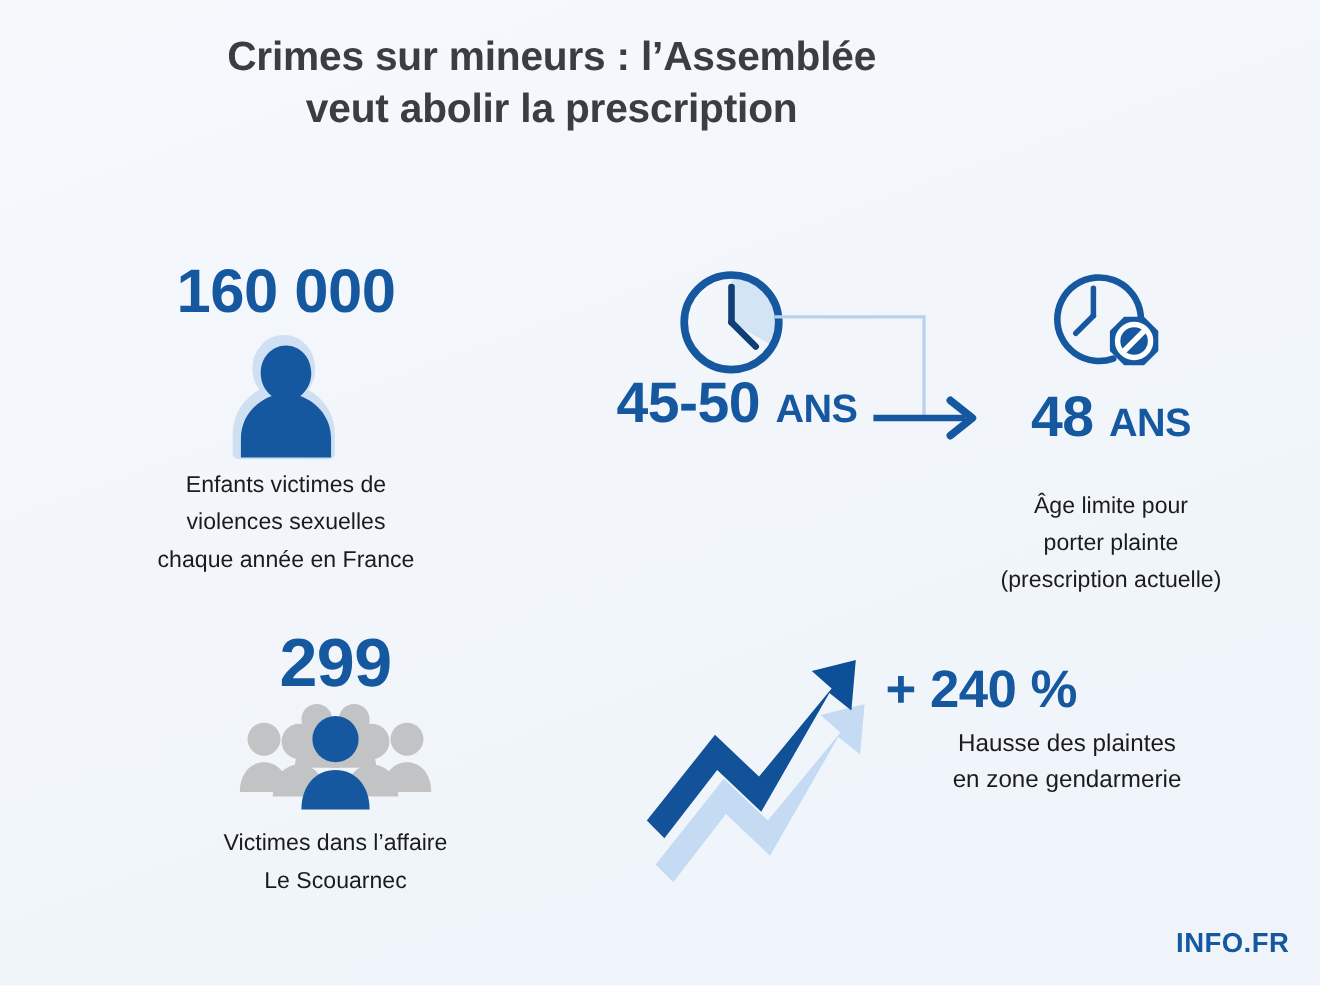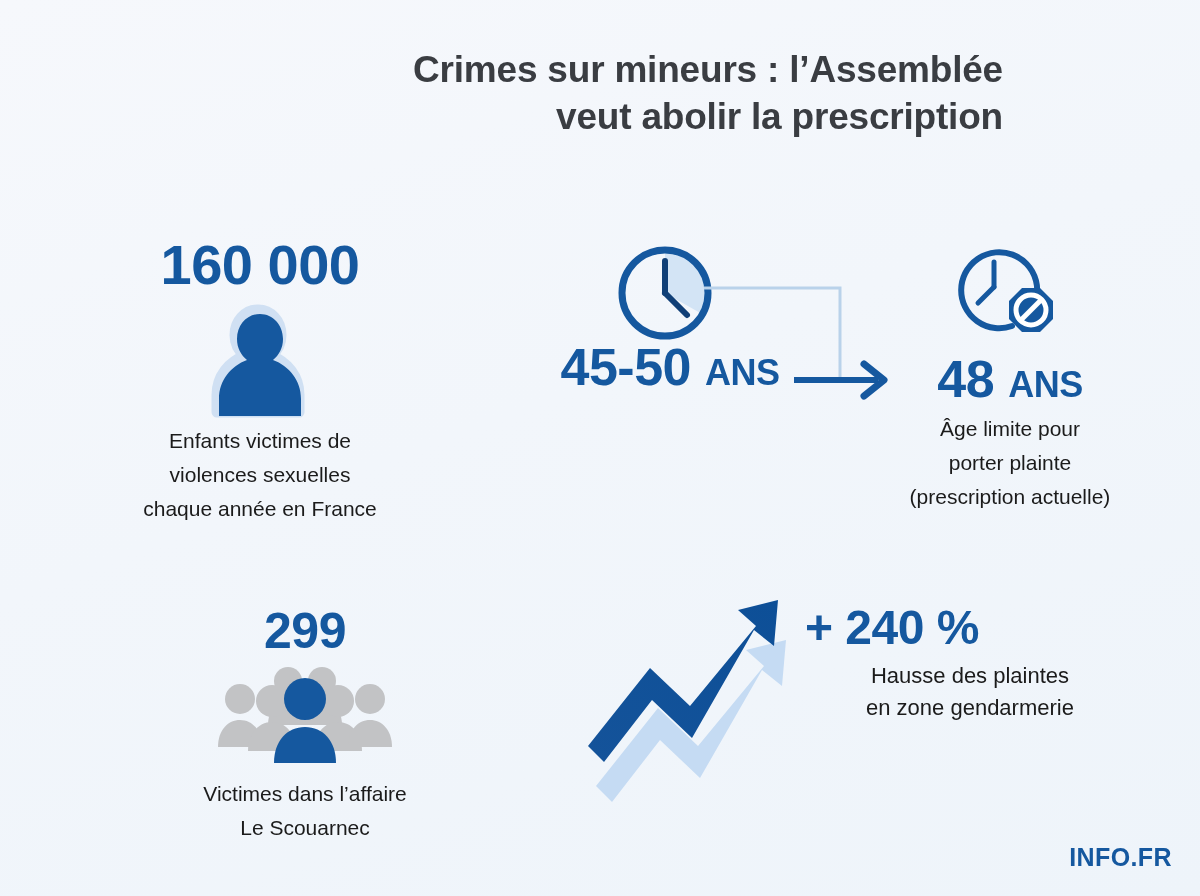--- a/index.html
+++ b/index.html
@@ -14,24 +14,24 @@
     height: 896px;
     overflow: hidden;
     background: linear-gradient(160deg, #f6f8fc 0%, #f2f6fb 45%, #eef4fa 100%);
     font-family: "Liberation Sans", sans-serif;
     -webkit-font-smoothing: antialiased;
   }
 
   
   .header {
     position: absolute;
-    top: 46px;
+    top: 28px;
     left: 0;
     width: 1003px;
-    text-align: right;
+    text-align: center;
   }
   .title {
     margin: 0;
     font-size: 37px;
     line-height: 47px;
     font-weight: bold;
     color: #3a3d42;
     letter-spacing: -0.2px;
   }
   .subtitle {
@@ -84,29 +84,29 @@
   #block-reveal .stat-caption { margin-top: 16px; }
 
   
   #block-limit {
     left: 860px;
     top: 352px;
     width: 300px;
   }
   #block-limit .stat-value { font-size: 52px; line-height: 54px; }
   #block-limit .unit { font-size: 36px; }
-  #block-limit .stat-caption { margin-top: 0; }
+  #block-limit .stat-caption { margin-top: 32px; }
 
   
   #block-scouarnec {
     left: 120px;
     top: 578px;
     width: 370px;
   }
-  #block-scouarnec .stat-value { font-size: 50px; line-height: 52px; margin-top: 27px; }
+  #block-scouarnec .stat-value { font-size: 62px; line-height: 52px; }
   #icon-crowd-wrap { height: 106px; margin-top: 6px; }
   #block-scouarnec .stat-caption { margin-top: 8px; text-align: center; }
 
   
   #block-rise {
     left: 805px;
     top: 600px;
     width: 330px;
     text-align: left;
   }

